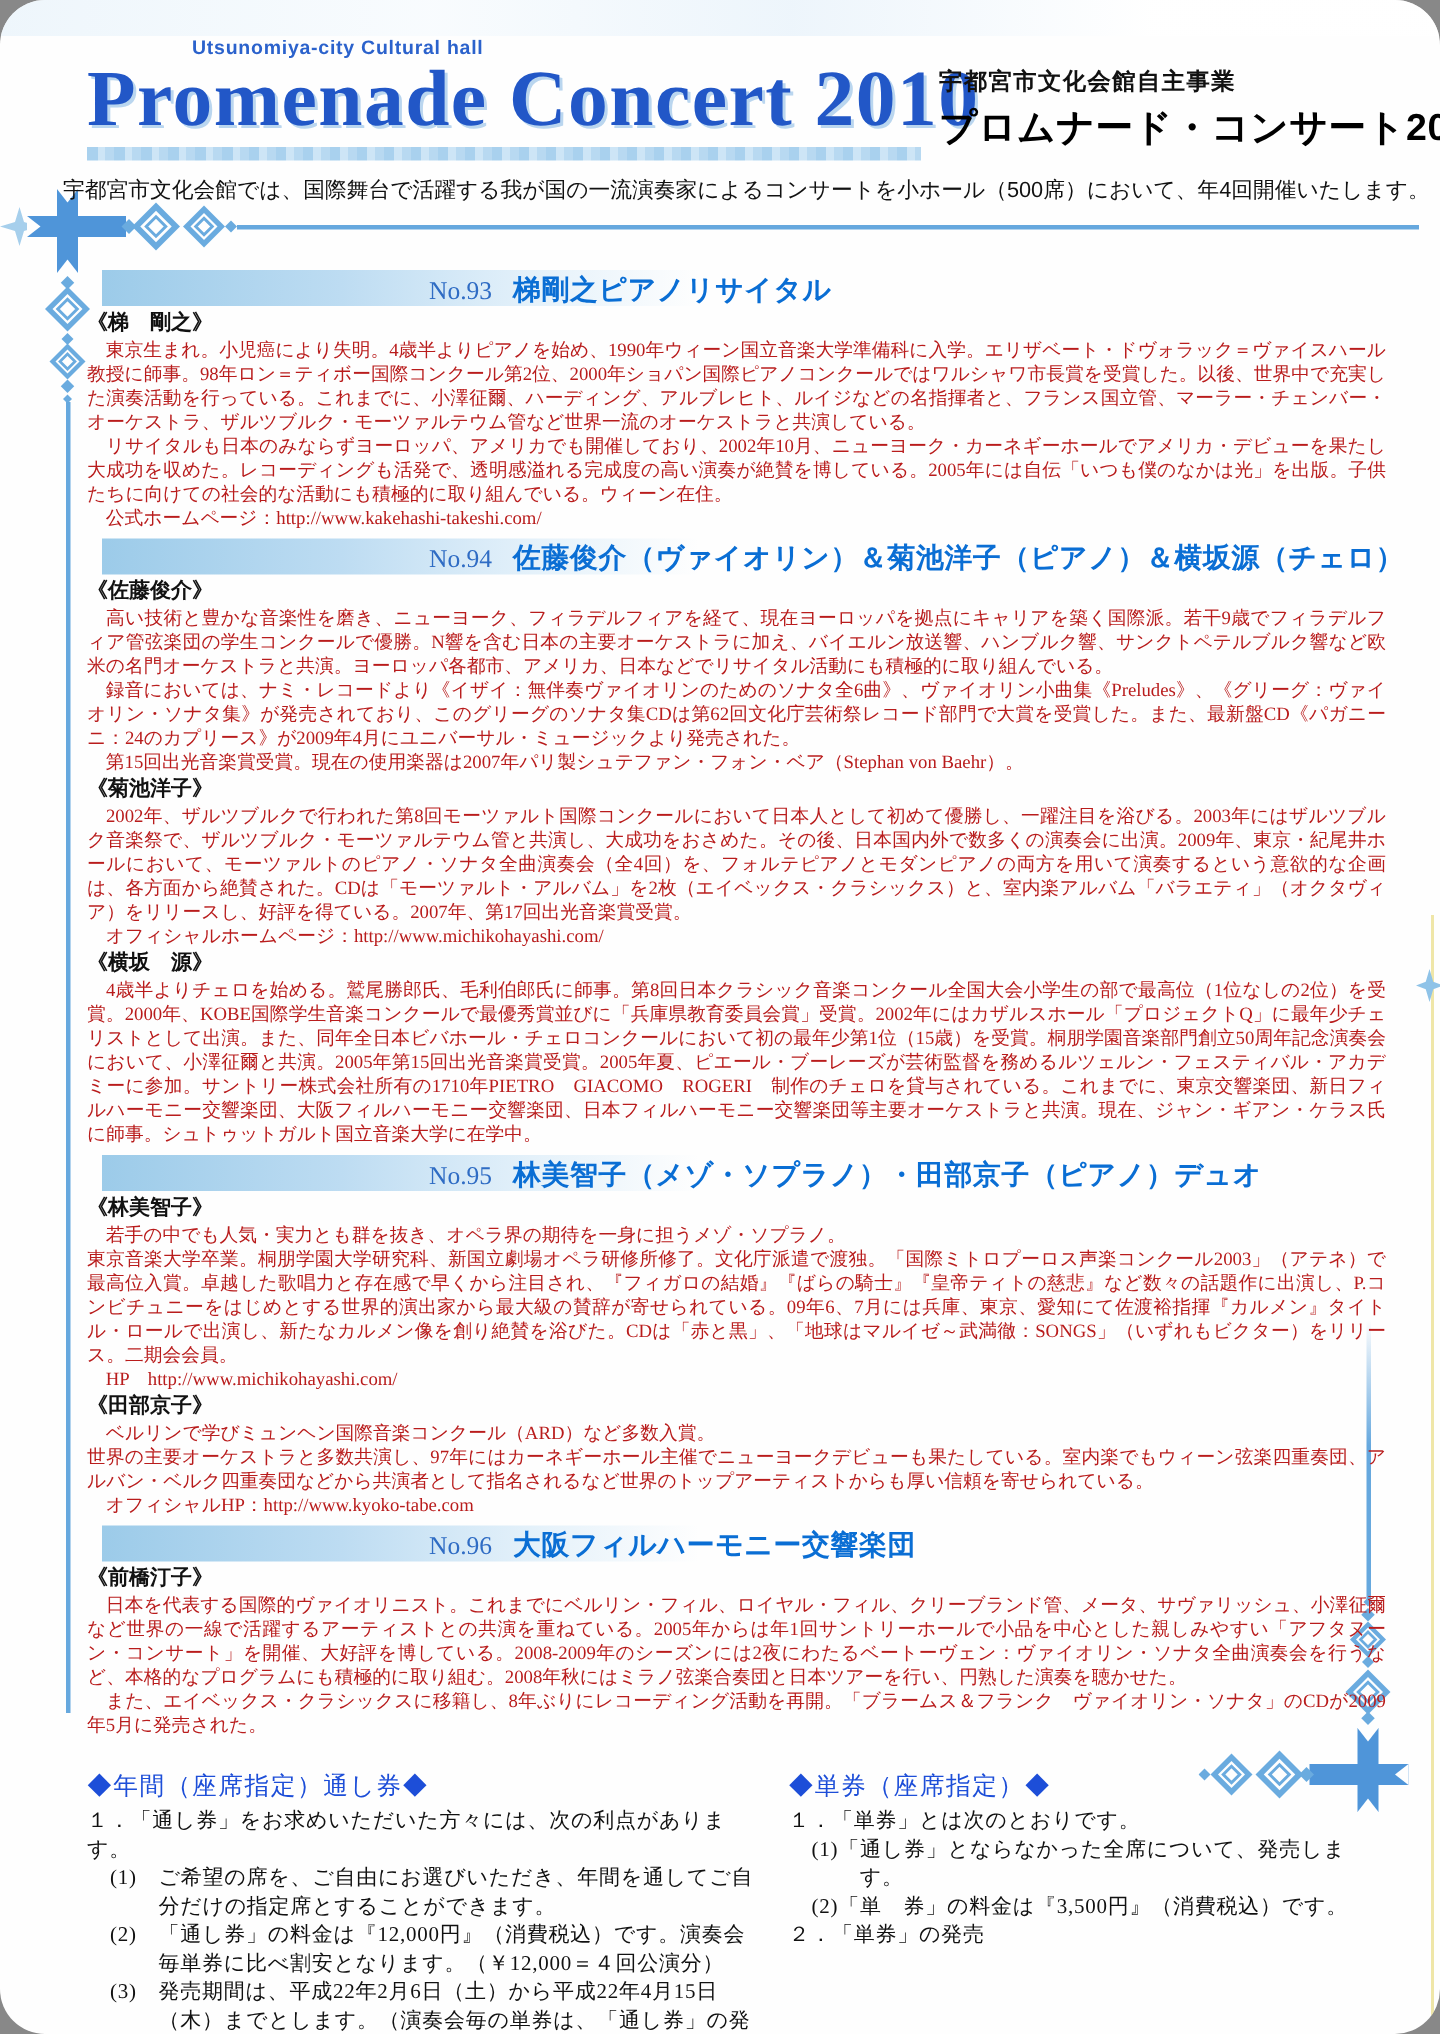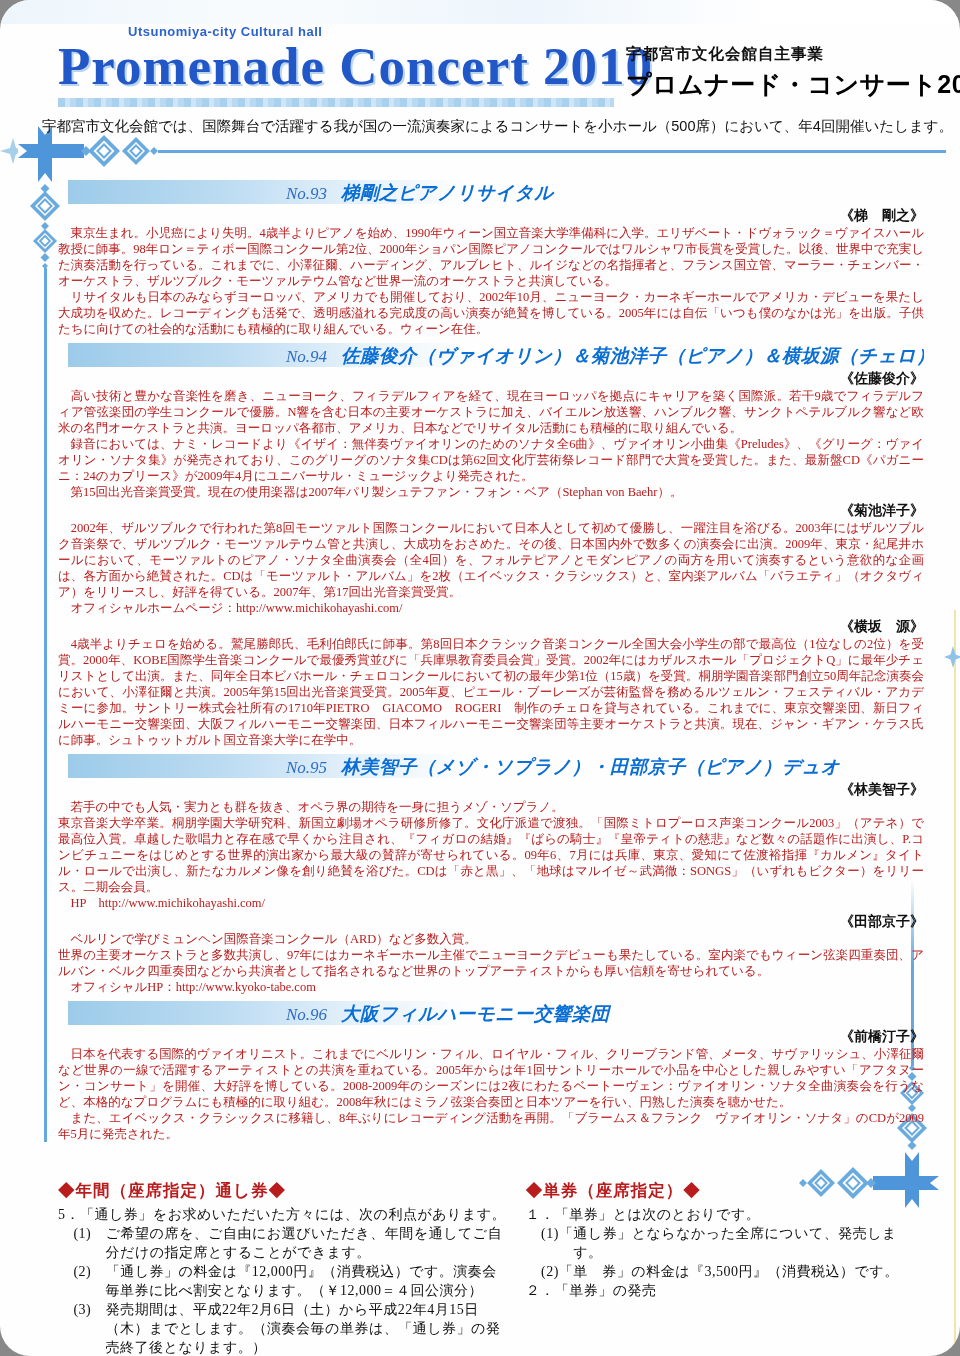--- a/index.html
+++ b/index.html
@@ -29,35 +29,35 @@
   .logo-band { margin-top:5px; height:9px; width:556px;
     background:repeating-linear-gradient(90deg,#a9d1ee 0 7px,#cde5f6 7px 12px,#b8d9f1 12px 18px); }
   .hdr-right { margin-left:auto; padding-top:20px; }
   .hdr-org { font-size:15.5px; font-weight:bold; color:#111; letter-spacing:1px; }
   .hdr-jp { margin-top:3px; font-size:25px; font-weight:bold; color:#000; letter-spacing:.5px; white-space:nowrap; }
   .intro { margin:10px -16px 0 -16px; font-size:14.5px; color:#111; white-space:nowrap; letter-spacing:0; }
 
   
   #sections { margin-top:44px; height:986px; overflow:hidden; }
   .concert { margin-bottom:6px; }
-  .sec-head { position:relative; height:24px; margin-bottom:3px; white-space:nowrap;font-style:italic; }
+  .sec-head { position:relative; height:24px; margin-bottom:3px; white-space:nowrap; }
   .sec-bar { position:absolute; left:10px; top:0; height:100%; width:46%;
     background:linear-gradient(90deg,#9ccbe9 0%,#bddcf2 40%,#e4f1fa 72%,rgba(255,255,255,0) 100%); }
   .sec-no { position:relative; font-family:"Liberation Serif", serif; font-size:17px; color:#2f6cc4; margin-left:228px; }
   .sec-title { position:relative; font-size:18.5px; font-weight:bold; color:#0a6ed4; letter-spacing:.5px; margin-left:14px; }
   .artist-name { font-family:"Liberation Serif", serif; font-weight:bold; font-size:14px; color:#111;
-    line-height:18px; margin-top:2px;text-align:right; }
+    line-height:18px; margin-top:2px; }
   .body-p { font-family:"Liberation Serif", serif; font-size:12.5px; line-height:16px; color:#b91c1c;
     text-align:justify; }
 
   
   .tickets { display:flex; gap:2%; margin-top:14px; }
   .t-col-l { width:52%; }
   .t-col-r { width:46%; }
-  .t-head { font-size:16.5px; font-weight:bold; color:#b91c1c; letter-spacing:1px; margin-bottom:3px; }
+  .t-head { font-size:16.5px; font-weight:normal; color:#1d4ed8; letter-spacing:1px; margin-bottom:3px; }
   .t-item { font-family:"Liberation Serif", serif; font-size:14px; line-height:19px; color:#111; letter-spacing:.5px; }
   .t-item.lvl2 { padding-left:3.4em; text-indent:-2.3em; }
 </style>
 </head>
 <body>
 
 <div class="page">
 
   <svg class="orn orn-tl" viewBox="0 0 160 150">
     <path d="M15 14 L18 24 L28 27 L18 30 L15 40 L12 30 L2 27 L12 24 Z" fill="#a6cfec"></path>
@@ -138,20 +138,21 @@
     </div>
 
     <p class="intro">宇都宮市文化会館では、国際舞台で活躍する我が国の一流演奏家によるコンサートを小ホール（500席）において、年4回開催いたします。</p>
 
     <main id="sections">
         <section class="concert">
           <div class="sec-head"><span class="sec-bar"></span><span class="sec-no">No.93</span><span class="sec-title">梯剛之ピアノリサイタル</span></div>
           <p class="artist-name">《梯　剛之》</p>
           <p class="body-p">　東京生まれ。小児癌により失明。4歳半よりピアノを始め、1990年ウィーン国立音楽大学準備科に入学。エリザベート・ドヴォラック＝ヴァイスハール教授に師事。98年ロン＝ティボー国際コンクール第2位、2000年ショパン国際ピアノコンクールではワルシャワ市長賞を受賞した。以後、世界中で充実した演奏活動を行っている。これまでに、小澤征爾、ハーディング、アルブレヒト、ルイジなどの名指揮者と、フランス国立管、マーラー・チェンバー・オーケストラ、ザルツブルク・モーツァルテウム管など世界一流のオーケストラと共演している。</p>
           <p class="body-p">　リサイタルも日本のみならずヨーロッパ、アメリカでも開催しており、2002年10月、ニューヨーク・カーネギーホールでアメリカ・デビューを果たし大成功を収めた。レコーディングも活発で、透明感溢れる完成度の高い演奏が絶賛を博している。2005年には自伝「いつも僕のなかは光」を出版。子供たちに向けての社会的な活動にも積極的に取り組んでいる。ウィーン在住。</p>
+          <p class="body-p">　公式ホームページ：http://www.kakehashi-takeshi.com/</p>
         </section>
         <section class="concert">
           <div class="sec-head"><span class="sec-bar"></span><span class="sec-no">No.94</span><span class="sec-title">佐藤俊介（ヴァイオリン）＆菊池洋子（ピアノ）＆横坂源（チェロ）トリオ</span></div>
           <p class="artist-name">《佐藤俊介》</p>
           <p class="body-p">　高い技術と豊かな音楽性を磨き、ニューヨーク、フィラデルフィアを経て、現在ヨーロッパを拠点にキャリアを築く国際派。若干9歳でフィラデルフィア管弦楽団の学生コンクールで優勝。N響を含む日本の主要オーケストラに加え、バイエルン放送響、ハンブルク響、サンクトペテルブルク響など欧米の名門オーケストラと共演。ヨーロッパ各都市、アメリカ、日本などでリサイタル活動にも積極的に取り組んでいる。</p>
           <p class="body-p">　録音においては、ナミ・レコードより《イザイ：無伴奏ヴァイオリンのためのソナタ全6曲》、ヴァイオリン小曲集《Preludes》、《グリーグ：ヴァイオリン・ソナタ集》が発売されており、このグリーグのソナタ集CDは第62回文化庁芸術祭レコード部門で大賞を受賞した。また、最新盤CD《パガニーニ：24のカプリース》が2009年4月にユニバーサル・ミュージックより発売された。</p>
           <p class="body-p">　第15回出光音楽賞受賞。現在の使用楽器は2007年パリ製シュテファン・フォン・ベア（Stephan von Baehr）。</p>
           <p class="artist-name">《菊池洋子》</p>
           <p class="body-p">　2002年、ザルツブルクで行われた第8回モーツァルト国際コンクールにおいて日本人として初めて優勝し、一躍注目を浴びる。2003年にはザルツブルク音楽祭で、ザルツブルク・モーツァルテウム管と共演し、大成功をおさめた。その後、日本国内外で数多くの演奏会に出演。2009年、東京・紀尾井ホールにおいて、モーツァルトのピアノ・ソナタ全曲演奏会（全4回）を、フォルテピアノとモダンピアノの両方を用いて演奏するという意欲的な企画は、各方面から絶賛された。CDは「モーツァルト・アルバム」を2枚（エイベックス・クラシックス）と、室内楽アルバム「バラエティ」（オクタヴィア）をリリースし、好評を得ている。2007年、第17回出光音楽賞受賞。</p>
           <p class="body-p">　オフィシャルホームページ：http://www.michikohayashi.com/</p>
@@ -174,21 +175,21 @@
           <p class="artist-name">《前橋汀子》</p>
           <p class="body-p">　日本を代表する国際的ヴァイオリニスト。これまでにベルリン・フィル、ロイヤル・フィル、クリーブランド管、メータ、サヴァリッシュ、小澤征爾など世界の一線で活躍するアーティストとの共演を重ねている。2005年からは年1回サントリーホールで小品を中心とした親しみやすい「アフタヌーン・コンサート」を開催、大好評を博している。2008-2009年のシーズンには2夜にわたるベートーヴェン：ヴァイオリン・ソナタ全曲演奏会を行うなど、本格的なプログラムにも積極的に取り組む。2008年秋にはミラノ弦楽合奏団と日本ツアーを行い、円熟した演奏を聴かせた。</p>
           <p class="body-p">　また、エイベックス・クラシックスに移籍し、8年ぶりにレコーディング活動を再開。「ブラームス＆フランク　ヴァイオリン・ソナタ」のCDが2009年5月に発売された。</p>
         </section>
       </main>
 
     <section class="tickets">
       <div class="t-col-l">
         <div class="t-head">◆年間（座席指定）通し券◆</div>
         <div id="ticket-left">
-            <p class="t-item lvl1">5．「通し券」をお求めいただいた方々には、次の利点があります。</p>
+            <p class="t-item lvl1">１．「通し券」をお求めいただいた方々には、次の利点があります。</p>
             <p class="t-item lvl2">(1)　ご希望の席を、ご自由にお選びいただき、年間を通してご自分だけの指定席とすることができます。</p>
             <p class="t-item lvl2">(2)　「通し券」の料金は『12,000円』（消費税込）です。演奏会毎単券に比べ割安となります。（￥12,000＝４回公演分）</p>
             <p class="t-item lvl2">(3)　発売期間は、平成22年2月6日（土）から平成22年4月15日（木）までとします。（演奏会毎の単券は、「通し券」の発売終了後となります。）</p>
           </div>
       </div>
       <div class="t-col-r">
         <div class="t-head">◆単券（座席指定）◆</div>
         <div id="ticket-right">
             <p class="t-item lvl1">１．「単券」とは次のとおりです。</p>
             <p class="t-item lvl2">(1)「通し券」とならなかった全席について、発売します。</p>

